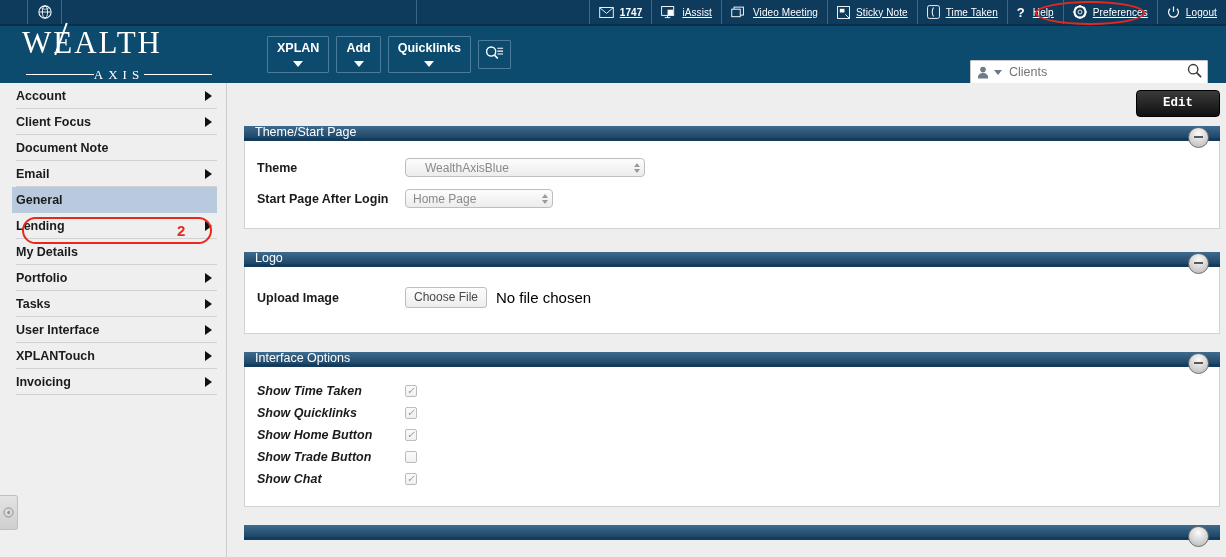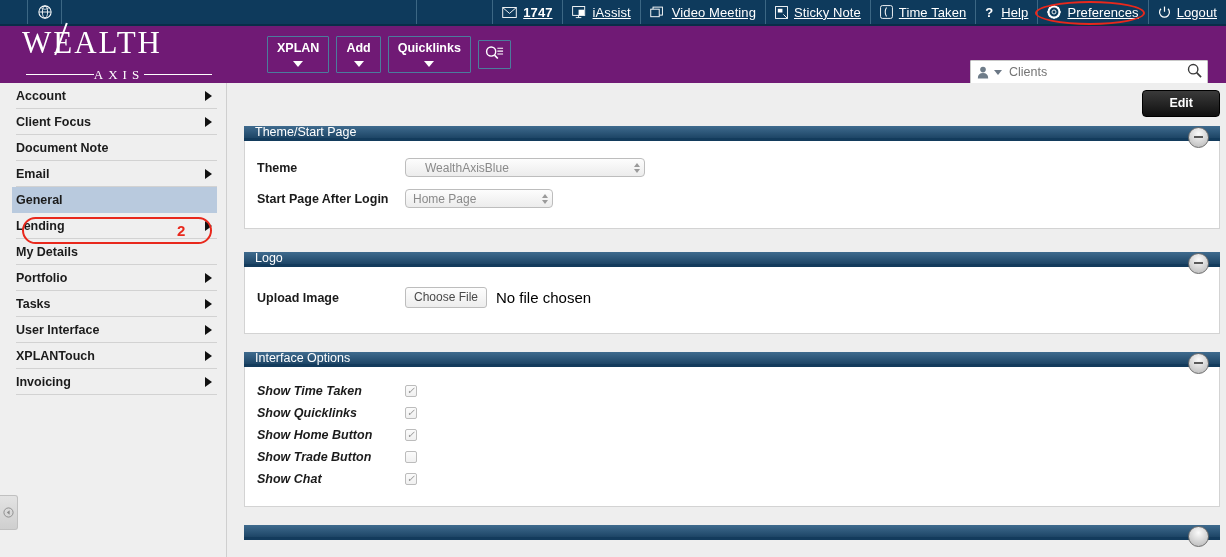--- a/index.html
+++ b/index.html
@@ -26,21 +26,21 @@
   .tb-wide { flex: 0 0 355px; border-right: 1px solid #3c6784; }
   .tb-gap  { flex: 1 1 auto; border-right: 1px solid #3c6784; }
   .tb-item {
     display: flex; align-items: center; gap: 6px;
     padding: 0 9px;
     border-right: 1px solid #3c6784;
     color: #ffffff; font-size: 11.5px; white-space: nowrap;
   }
   .tb-item:last-child { border-right: none; }
   .tb-item .lbl {
-    color: #ffffff; text-decoration: underline; font-size: 13px;
+    color: #ffffff; text-decoration: underline; font-size: 10px;
     letter-spacing: .1px;
   }
   .tb-item .lbl.bold { font-weight: bold; }
   .tb-ico { display: inline-flex; align-items: center; justify-content: center; }
   .qmark { color:#fff; font-size:13px; font-weight:bold; padding-right:2px;}
 
   
   .ann-oval {
     position: absolute;
     border: 2.5px solid #e8281c;
@@ -50,21 +50,21 @@
   .ann-num {
     position: absolute;
     color: #e8281c; font-weight: bold; font-size: 15px;
     font-family: "Liberation Sans", sans-serif;
   }
 
   
   .brandbar {
     position: absolute; top: 26px; left: 0;
     width: 1226px; height: 57px;
-    background: #701a75;
+    background: #0c4a6e;
     display: flex; align-items: center;
   }
   .logo-wrap { margin-left: 22px; width: 190px; color: #fff; }
   .logo-main {
     font-family: "Liberation Serif", serif;
     font-size: 31px; letter-spacing: 2px; line-height: 1; position: relative;
     display: inline-block;
   }
   .logo-slash {
     position: absolute; left: 60px; top: -4px;
@@ -162,21 +162,21 @@
     position: absolute; top: 83px; left: 228px;
     width: 998px; height: 474px;
     background: #eeeeee;
     padding: 7px 6px 0 16px;
   }
   .edit-row { display: flex; justify-content: flex-end; padding-right: 0px; }
   .edit-btn {
     background: linear-gradient(#3a3a3a,#101010);
     color: #fff; font-size: 12.5px; font-weight: bold;
     border: 1px solid #000; border-radius: 4px;
-    padding: 6px 26px; line-height: 1;
+    padding: 6px 26px; line-height: 1; font-family: Liberation Mono, monospace;
   }
 
   .panel { margin-top: 9px; }
   .panel-head {
     position: relative;
     height: 15px;
     background: linear-gradient(#3f6b8e, #1d4566);
     border-bottom: 3px solid #133b5c;
     display: flex; align-items: center;
     padding-left: 11px;

